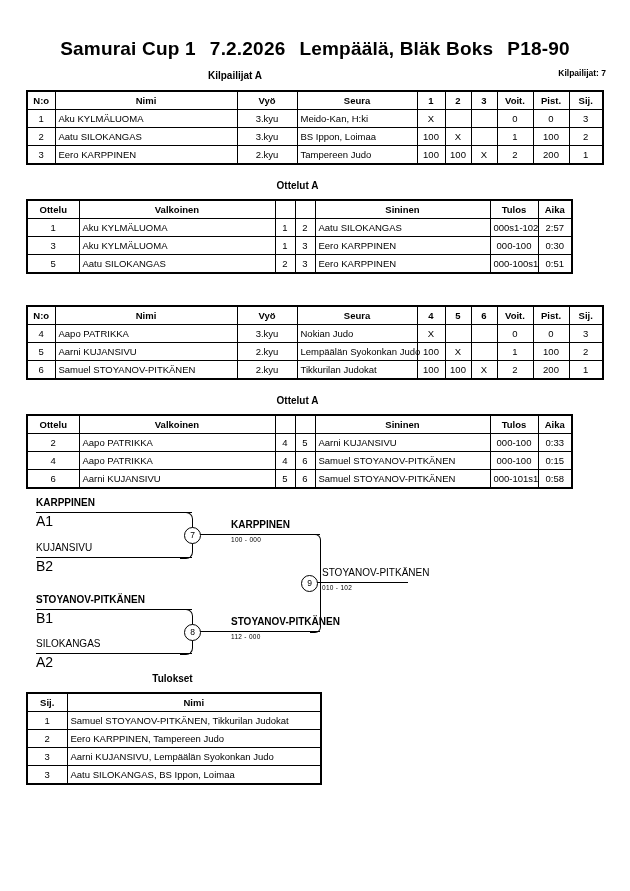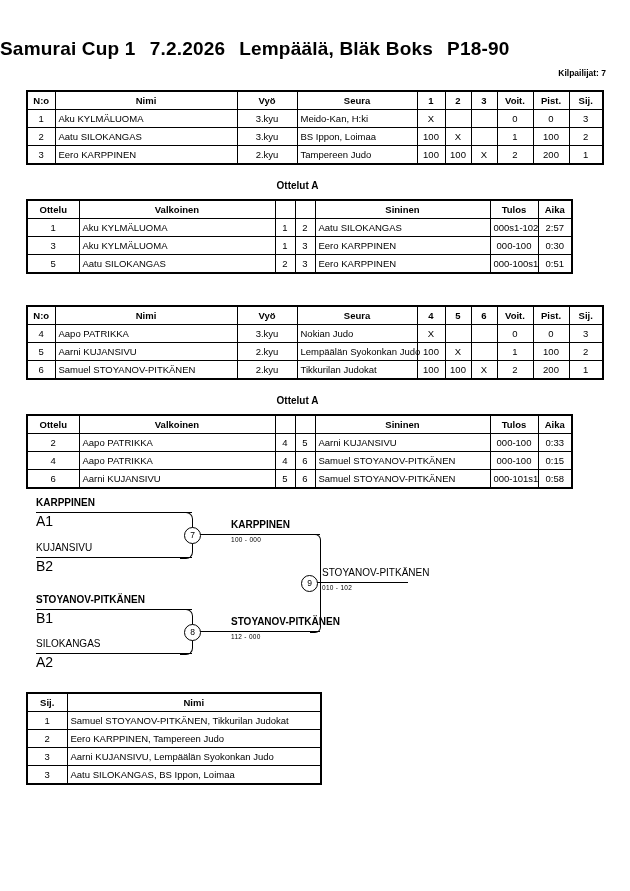--- a/index.html
+++ b/index.html
@@ -8,21 +8,21 @@
     background:#ffffff;
     font-family:"Liberation Sans","DejaVu Sans",sans-serif;
     color:#000;
     position:relative;
     overflow:hidden;
   }
   .page{position:relative;width:630px;height:891px;}
 
   
   .title-row{
-    position:absolute;left:0;top:38px;width:506px;
+    position:absolute;left:0;top:38px;width:630px;
     text-align:center;
   }
   .title{
     font-size:19px;font-weight:bold;letter-spacing:0.2px;
     white-space:nowrap;display:inline-block;
   }
   .title span{margin-right:14px;}
   .title span:last-child{margin-right:0;}
   .competitors-count{
     position:absolute;right:24px;top:68px;
@@ -92,20 +92,21 @@
 
 <div class="page">
 
   <div class="title-row">
     <div class="title">
       <span>Samurai Cup 1</span><span>7.2.2026</span><span>Lempäälä, Bläk Boks</span><span>P18-90</span>
     </div>
   </div>
   <div class="competitors-count">Kilpailijat: 7</div>
 
+  <div class="sec-head" style="left:25px;top:70px;width:420px;">Kilpailijat A</div>
 
   <table class="grid" style="left:26px;top:90px;width:578px;">
     <colgroup>
       <col style="width:28px">
         <col style="width:182px">
         <col style="width:60px">
         <col style="width:120px">
       <col style="width:28px">
         <col style="width:26px">
         <col style="width:26px">
@@ -388,20 +389,21 @@
     <div class="bk-score" style="left:231px;top:138px;">112 - 000</div>
 
     <div class="bk-brace2" style="left:310px;top:39px;width:10px;height:97px;"></div>
 
     <div class="bk-node" style="left:301px;top:80px;">9</div>
     <div class="bk-name thin" style="left:322px;top:72px;">STOYANOV-PITKÄNEN</div>
     <div class="bk-line" style="left:316px;top:87px;width:92px;height:1.4px;"></div>
     <div class="bk-score" style="left:322px;top:89px;">010 - 102</div>
   </div>
 
+  <div class="sec-head" style="left:25px;top:673px;width:295px;">Tulokset</div>
 
   <table class="grid" style="left:26px;top:692px;width:294px;">
     <colgroup>
         <col style="width:40px">
         <col style="width:254px">
       </colgroup>
     <thead>
       <tr>
         <th class="c">Sij.</th>
         <th class="c">Nimi</th>

